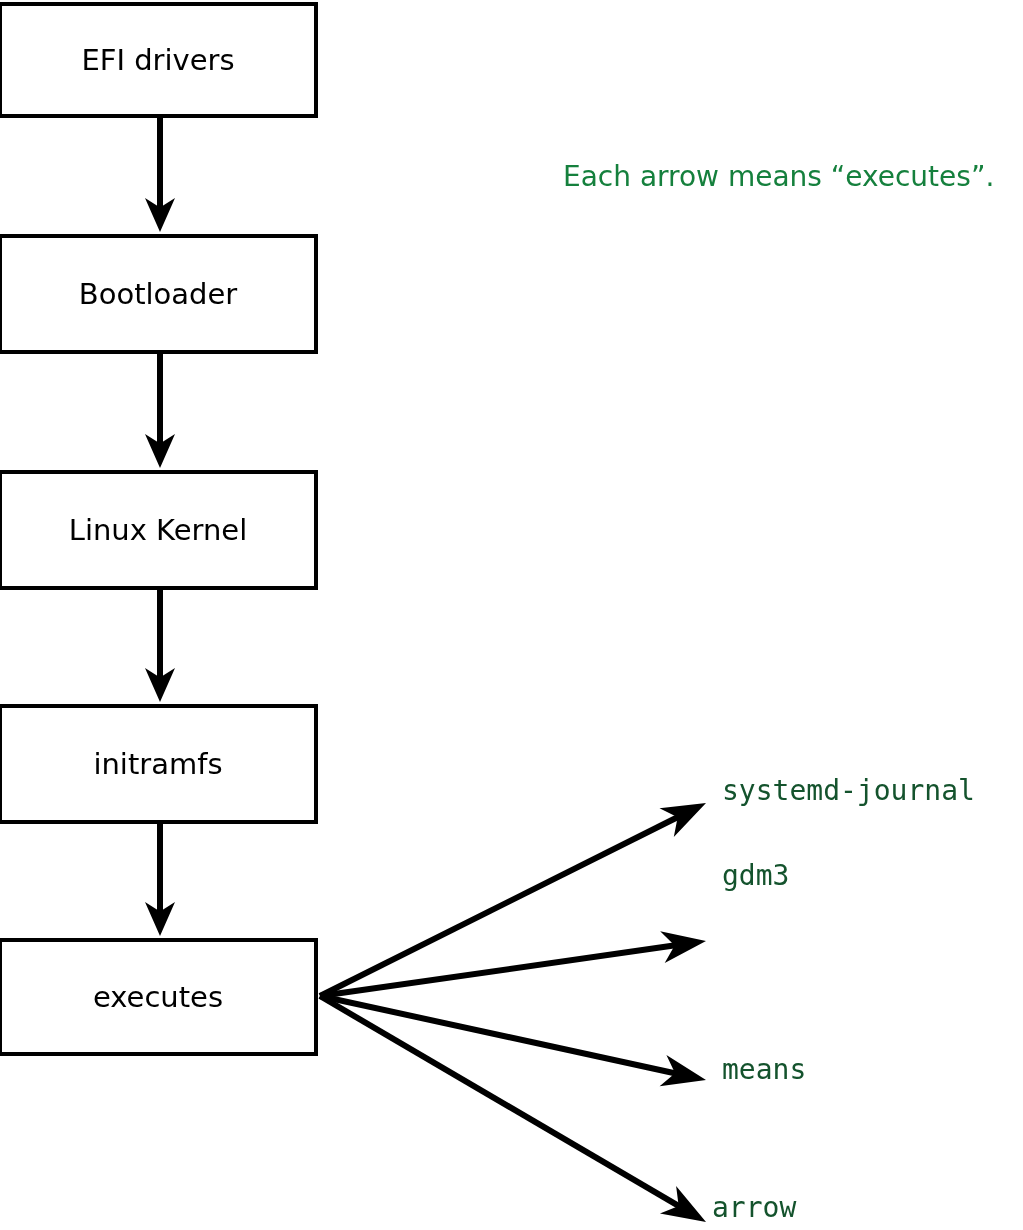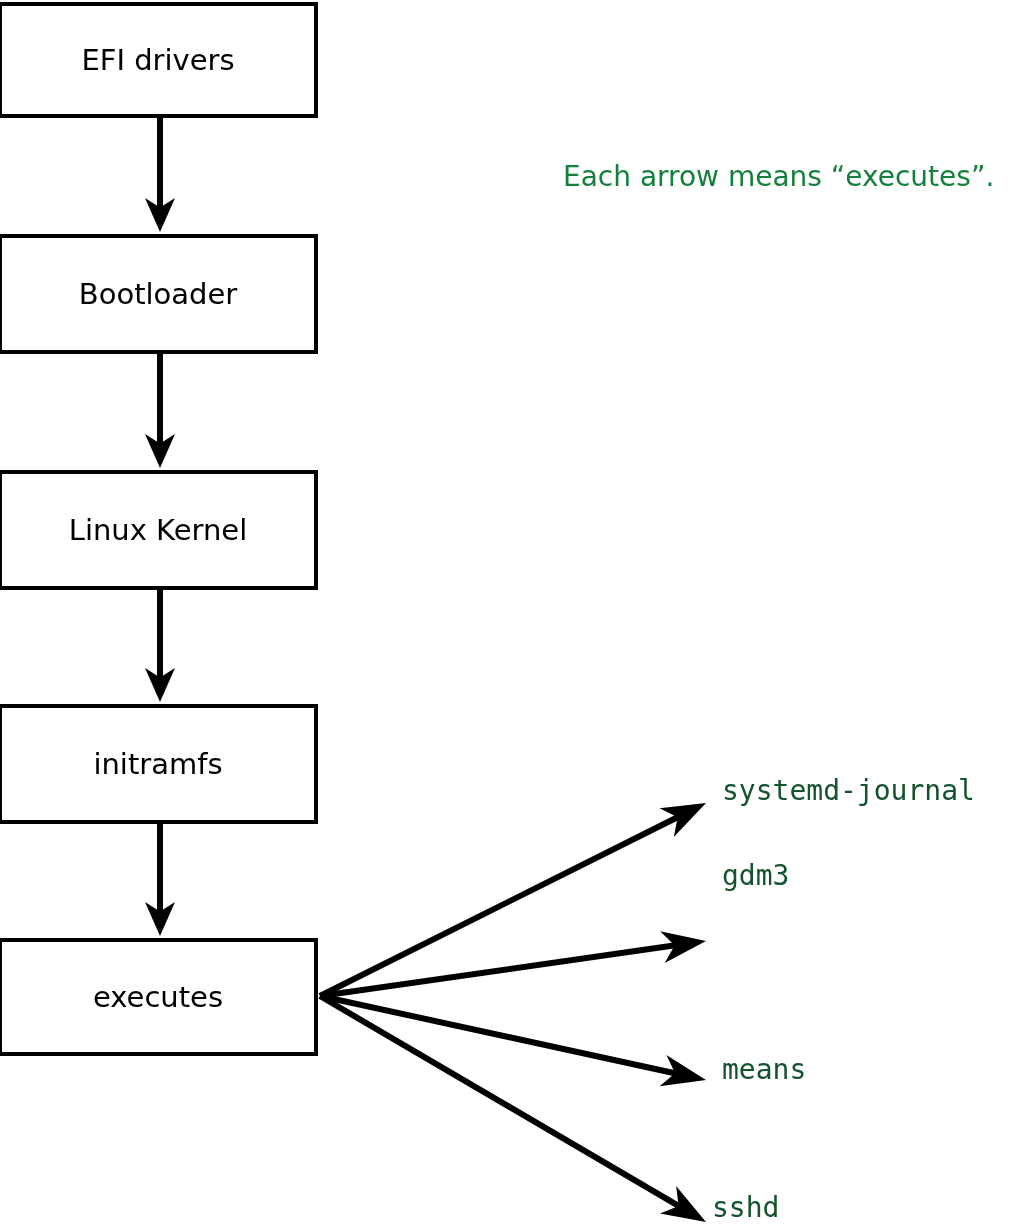--- a/index.html
+++ b/index.html
@@ -120,17 +120,17 @@
     <span class="node-label">initramfs</span>
   </div>
 
   <div class="node-box" style="left: -2px; top: 938px; width: 320px; height: 118px;">
     <span class="node-label">executes</span>
   </div>
 
   <div class="leaf-label" style="left: 722px; top: 777px;">systemd-journal</div>
   <div class="leaf-label" style="left: 722px; top: 862px;">gdm3</div>
   <div class="leaf-label" style="left: 722px; top: 1056px;">means</div>
-  <div class="leaf-label" style="left: 712px; top: 1194px;">sshd</div>
+  <div class="leaf-label" style="left: 712px; top: 1194px;">arrow</div>
 
   <div class="caption" style="left: 563px; top: 163px;">Each arrow means “executes”.</div>
 
 </div>
 
 </body></html>

